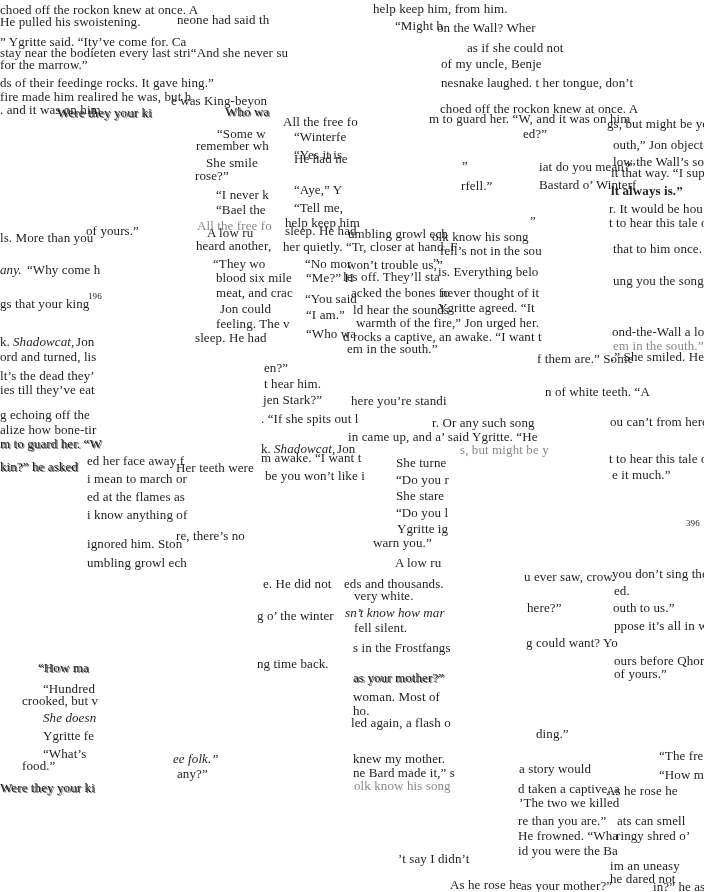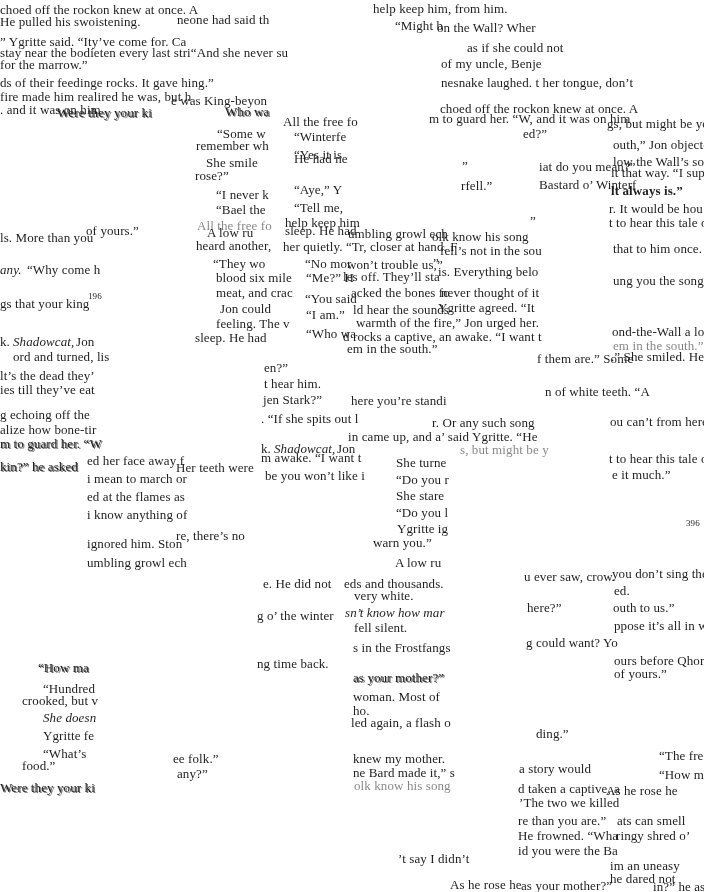--- a/index.html
+++ b/index.html
@@ -65,21 +65,21 @@
     <span class="frag" style="left: 283px; top: 240px;">her quietly. “Tr, closer at hand. F</span>
     <span class="frag" style="left: 0px; top: 231px;">ls. More than you</span>
     <span class="frag" style="left: 86px; top: 224px;">of yours.”</span>
     <span class="frag italic" style="left: 0px; top: 263px;">any.</span>
     <span class="frag" style="left: 27px; top: 263px;">“Why come h</span>
     <span class="frag" style="left: 0px; top: 297px;">gs that your king</span>
     <span class="frag small" style="left: 88px; top: 292px;">196</span>
     <span class="frag" style="left: 0px; top: 335px;">k.</span>
     <span class="frag italic" style="left: 13px; top: 335px;">Shadowcat,</span>
     <span class="frag" style="left: 76px; top: 335px;">Jon</span>
-    <span class="frag" style="left: 0px; top: 350px; margin-left: 13px;">ord and turned, lis</span>
+    <span class="frag" style="left: 0px; top: 350px;">ord and turned, lis</span>
     <span class="frag" style="left: 0px; top: 369px;">lt’s the dead they’</span>
     <span class="frag" style="left: 0px; top: 383px;">ies till they’ve eat</span>
     <span class="frag" style="left: 0px; top: 408px;">g echoing off the</span>
     <span class="frag" style="left: 0px; top: 423px;">alize how bone-tir</span>
     <span class="frag doubled" style="left: 0px; top: 437px;">m to guard her. “W</span>
     <span class="frag doubled" style="left: 0px; top: 460px;">kin?” he asked</span>
     <span class="frag" style="left: 87px; top: 454px;">ed her face away f</span>
     <span class="frag" style="left: 176px; top: 461px;">Her teeth were</span>
     <span class="frag" style="left: 87px; top: 472px;">i mean to march or</span>
     <span class="frag" style="left: 87px; top: 490px;">ed at the flames as</span>
@@ -182,21 +182,21 @@
     <span class="frag" style="left: 526px; top: 636px;">g could want? Yo</span>
     <span class="frag" style="left: 614px; top: 654px;">ours before Qhorin</span>
     <span class="frag" style="left: 614px; top: 667px;">of yours.”</span>
     <span class="frag doubled" style="left: 38px; top: 661px;">“How ma</span>
     <span class="frag" style="left: 43px; top: 682px;">“Hundred</span>
     <span class="frag" style="left: 22px; top: 694px;">crooked, but v</span>
     <span class="frag italic" style="left: 43px; top: 711px;">She doesn</span>
     <span class="frag" style="left: 43px; top: 729px;">Ygritte fe</span>
     <span class="frag" style="left: 43px; top: 747px;">“What’s</span>
     <span class="frag" style="left: 22px; top: 759px;">food.”</span>
-    <span class="frag" style="left: 173px; top: 752px;">ee folk.”</span>
+    <span class="frag" style="left: 173px; top: 752px; font-style: italic;">ee folk.”</span>
     <span class="frag" style="left: 177px; top: 767px;">any?”</span>
     <span class="frag doubled" style="left: 0px; top: 781px;">Were they your ki</span>
     <span class="frag" style="left: 536px; top: 727px;">ding.”</span>
     <span class="frag" style="left: 659px; top: 749px;">“The free</span>
     <span class="frag" style="left: 519px; top: 762px;">a story would</span>
     <span class="frag" style="left: 659px; top: 768px;">“How ma</span>
     <span class="frag" style="left: 518px; top: 782px;">d taken a captive, a</span>
     <span class="frag" style="left: 606px; top: 784px;">As he rose he</span>
     <span class="frag" style="left: 519px; top: 796px;">’The two we killed</span>
     <span class="frag" style="left: 518px; top: 814px;">re than you are.”</span>

